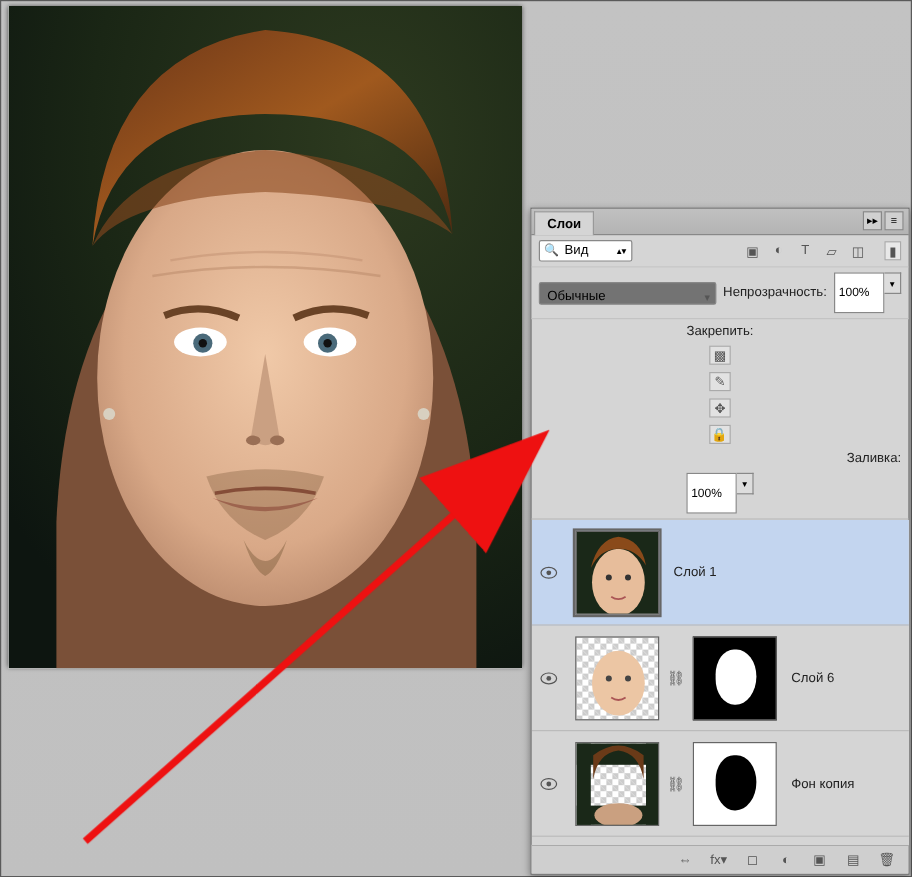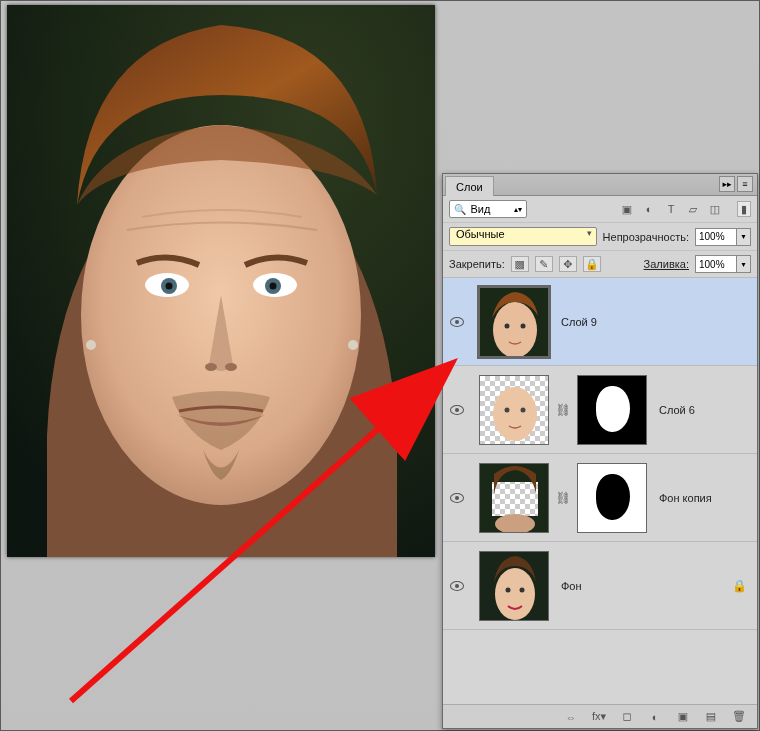--- a/index.html
+++ b/index.html
@@ -51,20 +51,21 @@
   }
   .panel-tab {
     padding: 4px 10px;
     background: #d5d5d5;
     border: 1px solid #999;
     border-bottom: none;
     font-size: 11px;
     margin-left: 2px;
     margin-top: 2px;
     height: 20px;
+    font-weight: bold;
   }
   .panel-tab-icons {
     position: absolute; right: 4px; top: 2px;
     display: flex; gap: 2px;
   }
   .panel-menu { width: 16px; height: 16px; background: #d0d0d0; border:1px solid #888; display:flex;align-items:center;justify-content:center;font-size:9px;}
   .panel-row {
     display: flex;
     align-items: center;
     padding: 4px 6px;
@@ -76,34 +77,34 @@
   .search-box {
     display:flex; align-items:center;
     background:#fff; border:1px solid #888;
     height:18px; padding:0 4px; gap:4px; width:78px;
     border-radius:2px;
   }
   .search-box span:first-child { font-size:10px; }
   .icon-row { display:flex; gap:6px; margin-left:auto; }
   .mini-icon { width:16px; height:16px; display:flex;align-items:center;justify-content:center; color:#555; font-size:11px;}
   .dropdown {
-    background:#fef9c3; border:1px solid #888;
-    height:19px; display:flex; align-items:flex-start;
+    background:#737373; border:1px solid #888;
+    height:19px; display:flex; align-items:flex-end;
     padding:0 16px 0 6px; font-size:11px;
     position:relative; border-radius:2px;
   }
   .dropdown::after { content:"▾"; position:absolute; right:4px; font-size:9px; color:#555;}
   .spinner {
     background:#fff; border:1px solid #888;
-    height:18px; width:42px; display:flex;align-items:center;
+    height:34px; width:42px; display:flex;align-items:center;
     padding:0 3px; font-size:10px;
   }
   .spinner-btn { width:14px; height:18px; border:1px solid #888; border-left:none; background:#ddd; display:flex;align-items:center;justify-content:center; font-size:8px;}
   .label { font-size:11px; color:#222; }
-  .lockbar { display:flex; align-items:center; gap:6px; padding:4px 6px; border-bottom:1px solid #bbb;}
+  .lockbar { display:flex; align-items:center; gap:6px; padding:4px 6px; border-bottom:1px solid #bbb;flex-direction:column;}
   .lockbar .mini-icon { border:1px solid #aaa; background:#e2e2e2; width:18px; height:16px; }
 
   
   .layers-list { flex:1; overflow:auto; background:#d5d5d5; }
   .layer {
     display:flex; align-items:center;
     border-bottom:1px solid #bbb;
     padding:6px 4px 6px 0;
     gap:8px; min-height:88px;
     position:relative;
@@ -224,21 +225,21 @@
         <div class="spinner-btn">▾</div>
       </div>
     </div>
 
     <div class="lockbar">
       <span class="label">Закрепить:</span>
       <div class="mini-icon">▩</div>
       <div class="mini-icon">✎</div>
       <div class="mini-icon">✥</div>
       <div class="mini-icon">🔒</div>
-      <span class="label" style="margin-left:auto;text-decoration:underline;">Заливка:</span>
+      <span class="label" style="margin-left:auto;">Заливка:</span>
       <div style="display:flex;">
         <div class="spinner">100%</div>
         <div class="spinner-btn">▾</div>
       </div>
     </div>
 
     <div class="layers-list">
 
       <div class="layer selected">
         <div class="vis-col">
@@ -247,21 +248,21 @@
         <div class="thumb selected-border">
           <svg viewBox="0 0 70 70" width="70" height="70">
             <rect width="70" height="70" fill="#1a2818"></rect>
             <ellipse cx="35" cy="42" rx="22" ry="28" fill="#e7bd9b"></ellipse>
             <path d="M12 30 Q18 6 35 4 Q54 6 58 28 Q50 14 35 14 Q20 14 12 30Z" fill="#8a4a1a"></path>
             <circle cx="27" cy="38" r="2.5" fill="#333"></circle>
               <circle cx="43" cy="38" r="2.5" fill="#333"></circle>
             <path d="M29 54 Q35 58 41 54" stroke="#a55" stroke-width="1.5" fill="none"></path>
           </svg>
         </div>
-        <span class="layer-name">Слой 9</span>
+        <span class="layer-name">Слой 1</span>
       </div>
 
       <div class="layer">
         <div class="vis-col">
             <div class="eye"></div>
           </div>
         <div class="thumb checker">
           <svg viewBox="0 0 70 70" width="70" height="70">
             <ellipse cx="35" cy="38" rx="22" ry="27" fill="#ecc6a4"></ellipse>
             <circle cx="27" cy="34" r="2.5" fill="#444"></circle>

